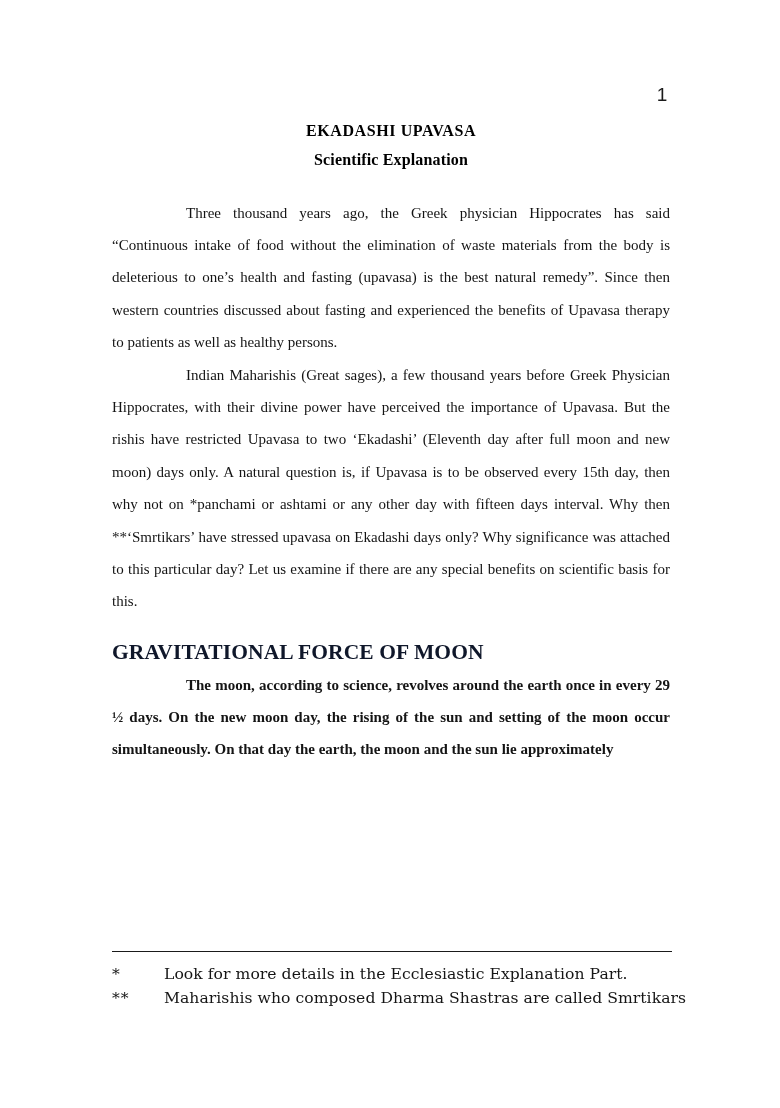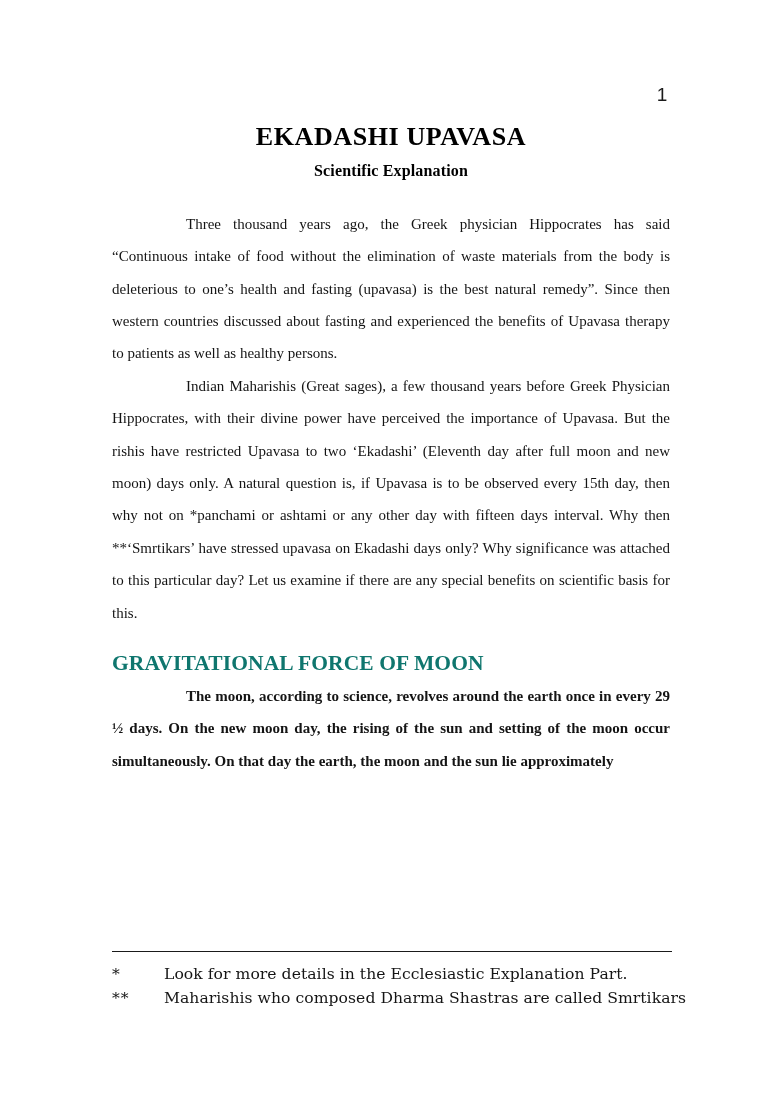--- a/index.html
+++ b/index.html
@@ -36,21 +36,21 @@
   .content {
     position: absolute;
     left: 112px;
     top: 122px;
     width: 558px;
   }
 
   .doc-title {
     margin: 0;
     text-align: center;
-    font-size: 26px;
+    font-size: 16px;
     font-weight: 700;
     letter-spacing: 0.6px;
     color: #000000;
     line-height: 1.12;
   }
 
   .doc-subtitle {
     margin: 11px 0 16px 0;
     text-align: center;
     font-size: 16px;
@@ -74,21 +74,21 @@
 
   .para-1 { margin-top: 28px; }
   .para-2 { }
   .para-3 { margin-top: 3px; font-weight: bold; }
 
   .section-heading {
     margin: 22px 0 0 0;
     font-size: 21.5px;
     font-weight: 700;
     letter-spacing: 0.1px;
-    color: #0f766e;
+    color: #0f172a;
     line-height: 1.2;
     text-align: left;
   }
 
   
   .footnote-rule {
     position: absolute;
     left: 112px;
     top: 951px;
     width: 560px;

